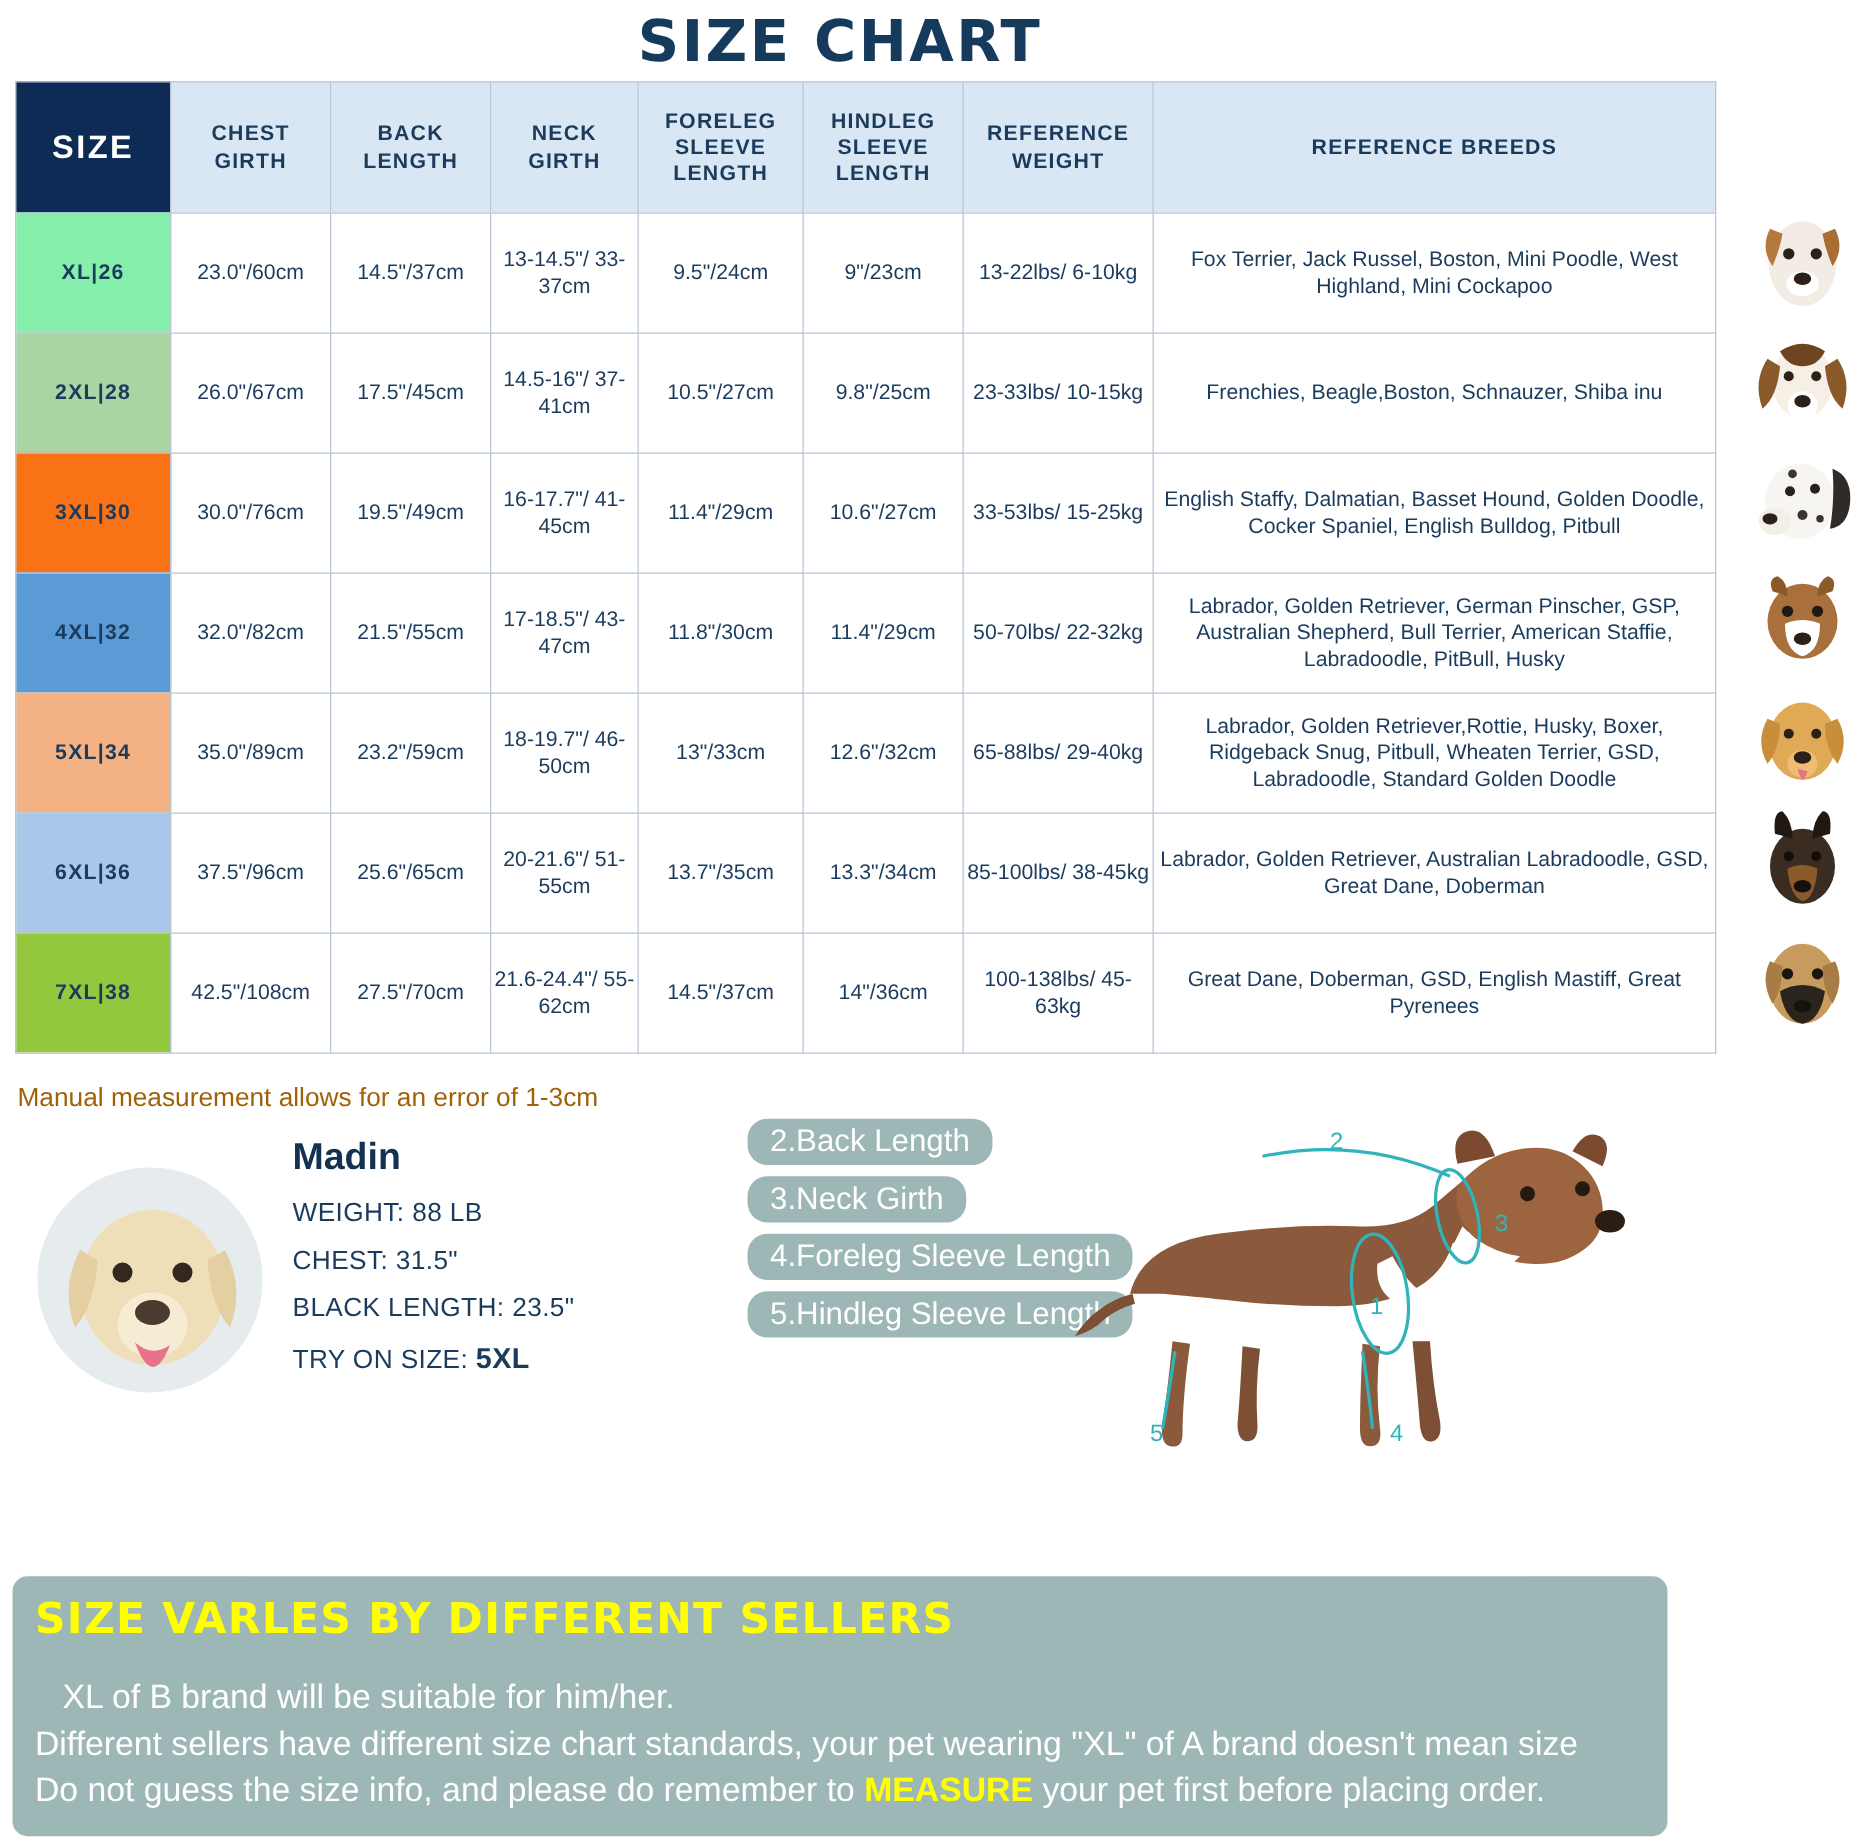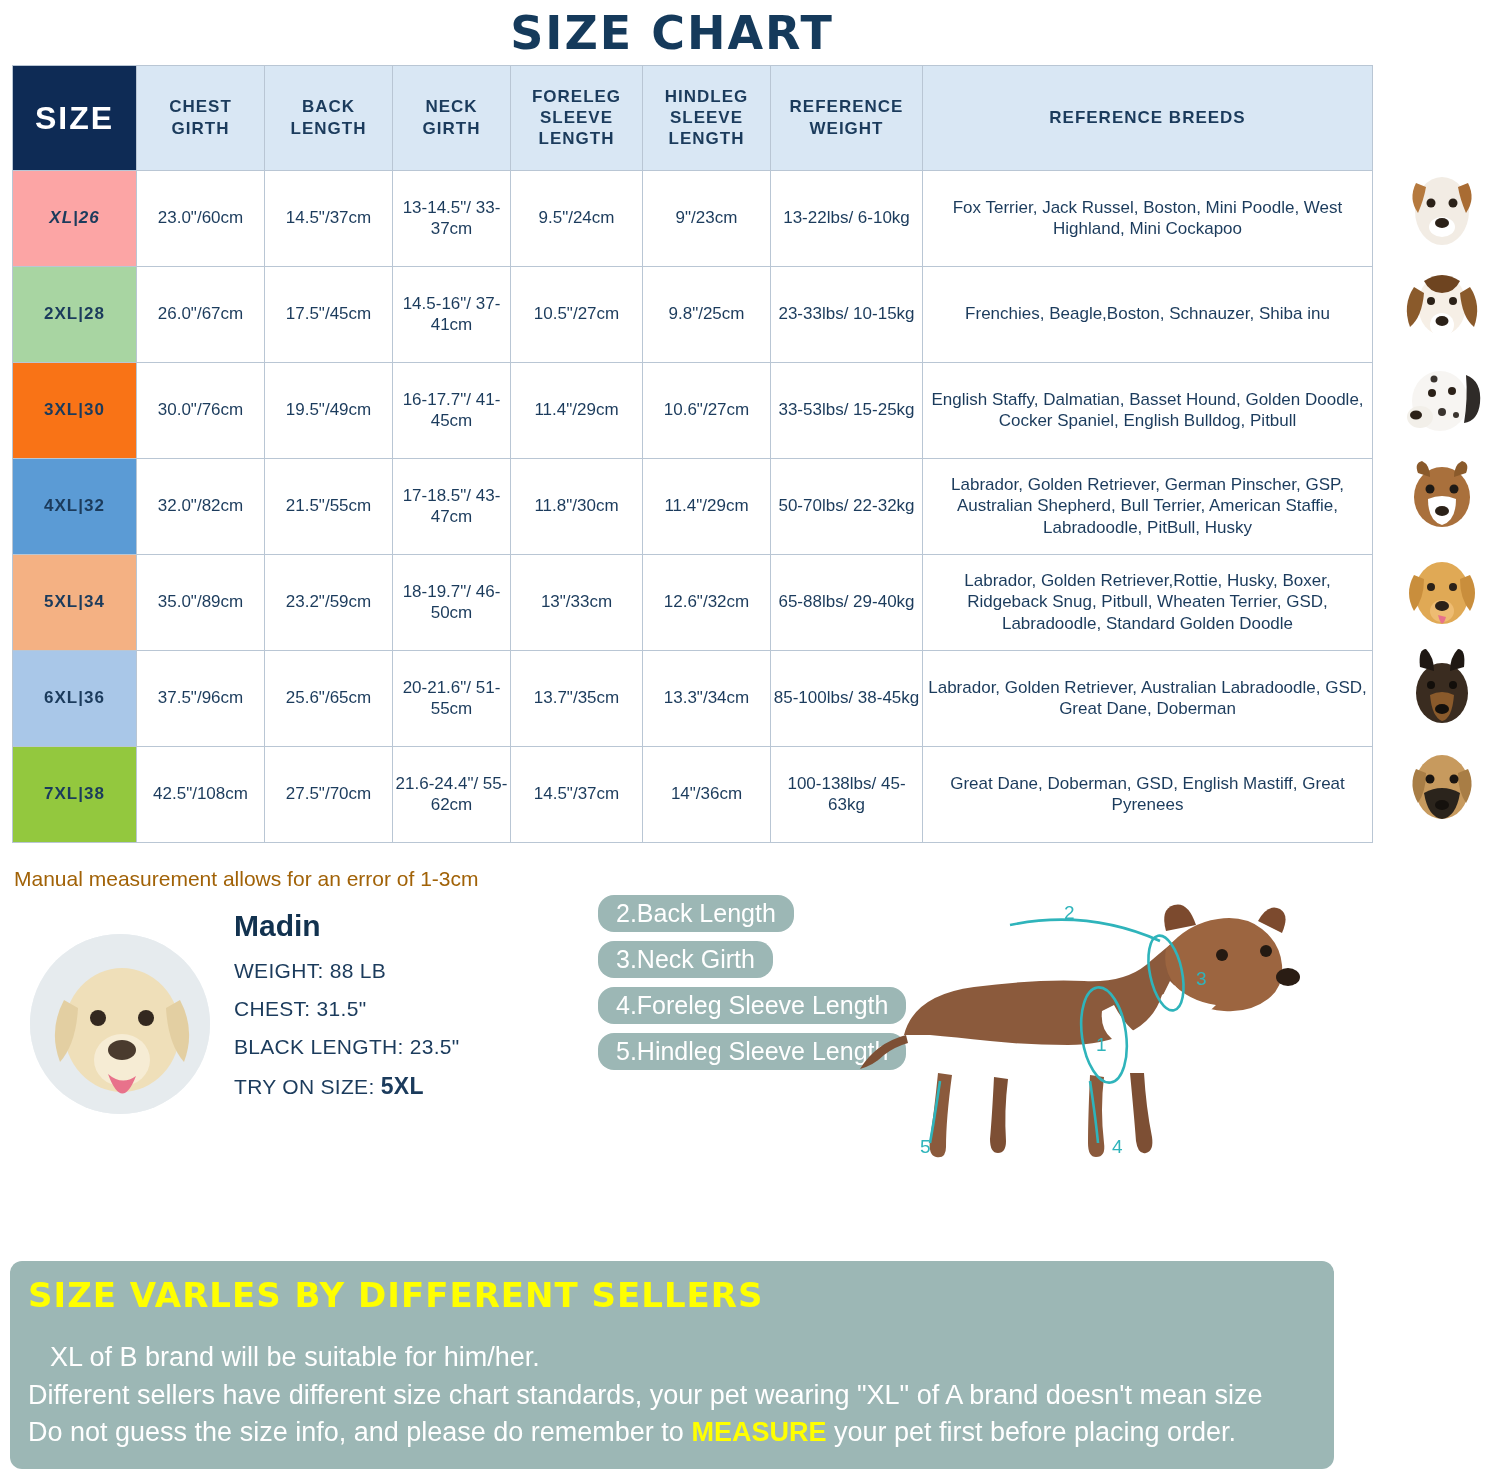--- a/index.html
+++ b/index.html
@@ -57,21 +57,21 @@
   thead th {
     background: #d9e7f4;
     font-weight: bold;
     letter-spacing: 1px;
     font-size: 18px;
     height: 96px;
   }
   thead th.size-head {
     background: #0e2b55;
     color: #ffffff;
-    font-size: 32px;
+    font-size: 26px;
     letter-spacing: 2px;
   }
   td.size-cell {
     font-weight: bold;
     font-size: 24px;
     letter-spacing: 1px;
     color: #1b3b5c;
   }
   tbody tr { height: 96px; }
   td.breeds {
@@ -231,21 +231,21 @@
           <th>BACK LENGTH</th>
           <th>NECK GIRTH</th>
           <th>FORELEG SLEEVE LENGTH</th>
           <th>HINDLEG SLEEVE LENGTH</th>
           <th>REFERENCE WEIGHT</th>
           <th>REFERENCE  BREEDS</th>
         </tr>
       </thead>
       <tbody>
         <tr>
-          <td class="size-cell" style="background: #fca5a5; font-style: italic;">XL|26</td>
+          <td class="size-cell" style="background: #86efac;">XL|26</td>
           <td>23.0"/60cm</td>
           <td>14.5"/37cm</td>
           <td>13-14.5"/ 33-37cm</td>
           <td>9.5"/24cm</td>
           <td>9"/23cm</td>
           <td>13-22lbs/ 6-10kg</td>
           <td class="breeds">Fox Terrier, Jack Russel, Boston, Mini Poodle, West Highland, Mini Cockapoo</td>
         </tr>
         <tr>
           <td class="size-cell" style="background: rgb(168, 213, 162);">2XL|28</td>

